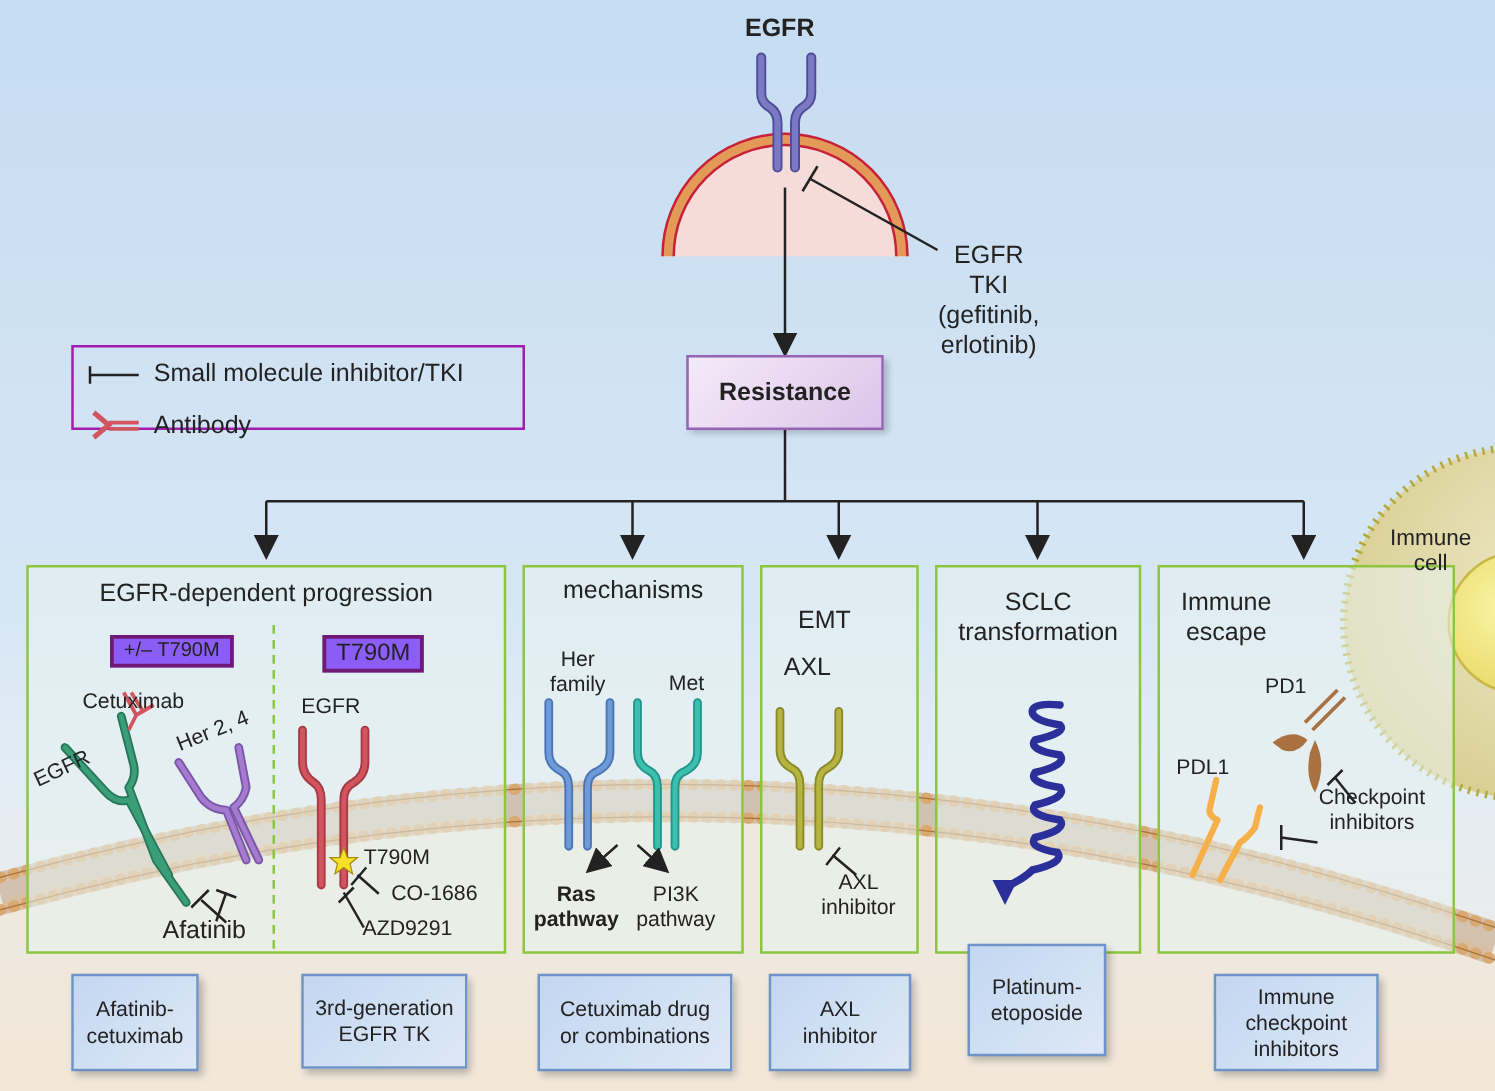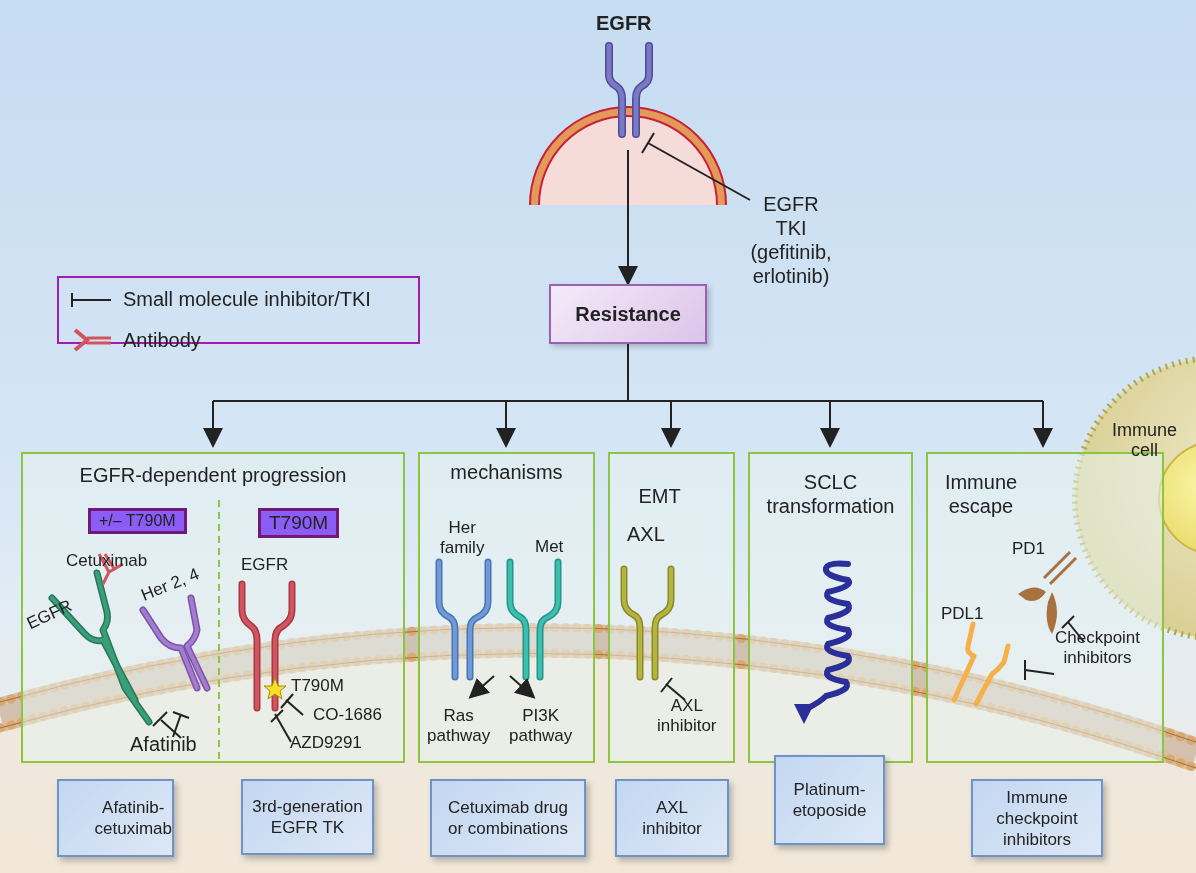--- a/index.html
+++ b/index.html
@@ -198,21 +198,21 @@
   <g stroke="#222" stroke-width="2">
     <line x1="76" y1="224" x2="58" y2="240" marker-end="url(#arr)"></line>
     <line x1="92" y1="224" x2="110" y2="240" marker-end="url(#arr)"></line>
   </g>
 </svg>
 <div class="lbl" style="left:440px;top:518px;text-align:center;">
   <div>Her</div>
   <div>family</div>
 </div>
 <div class="lbl" style="left:535px;top:537px;">Met</div>
-<div class="lbl" style="left:427px;top:706px;text-align:center;">
+<div class="lbl" style="left:427px;top:706px;text-align:center;font-weight:bold;">
   <div>Ras</div>
   <div>pathway</div>
 </div>
 <div class="lbl" style="left:509px;top:706px;text-align:center;">
   <div>PI3K</div>
   <div>pathway</div>
 </div>
 
 <div class="panel" style="left:608px;top:452px;width:127px;height:311px;"></div>
 <div class="panel-title" style="left:608px;top:484px;width:103px;">EMT</div>
@@ -272,21 +272,21 @@
 <div class="lbl" style="left:1055px;top:628px;text-align:center;">
   <div>Checkpoint</div>
   <div>inhibitors</div>
 </div>
 
 <div class="lbl" style="left:1112px;top:420px;text-align:center;font-size:18px;">
   <div>Immune</div>
   <div>cell</div>
 </div>
 
-<div class="therapy" style="left:57px;top:779px;width:117px;height:78px;justify-content:flex-end;">
+<div class="therapy" style="left:57px;top:779px;width:102px;height:78px;">
   <div>
       <div>Afatinib-</div>
       <div>cetuximab</div>
     </div>
 </div>
 <div class="therapy" style="left:241px;top:779px;width:133px;height:76px;">
   <div>
       <div>3rd-generation</div>
       <div>EGFR TK</div>
     </div>

